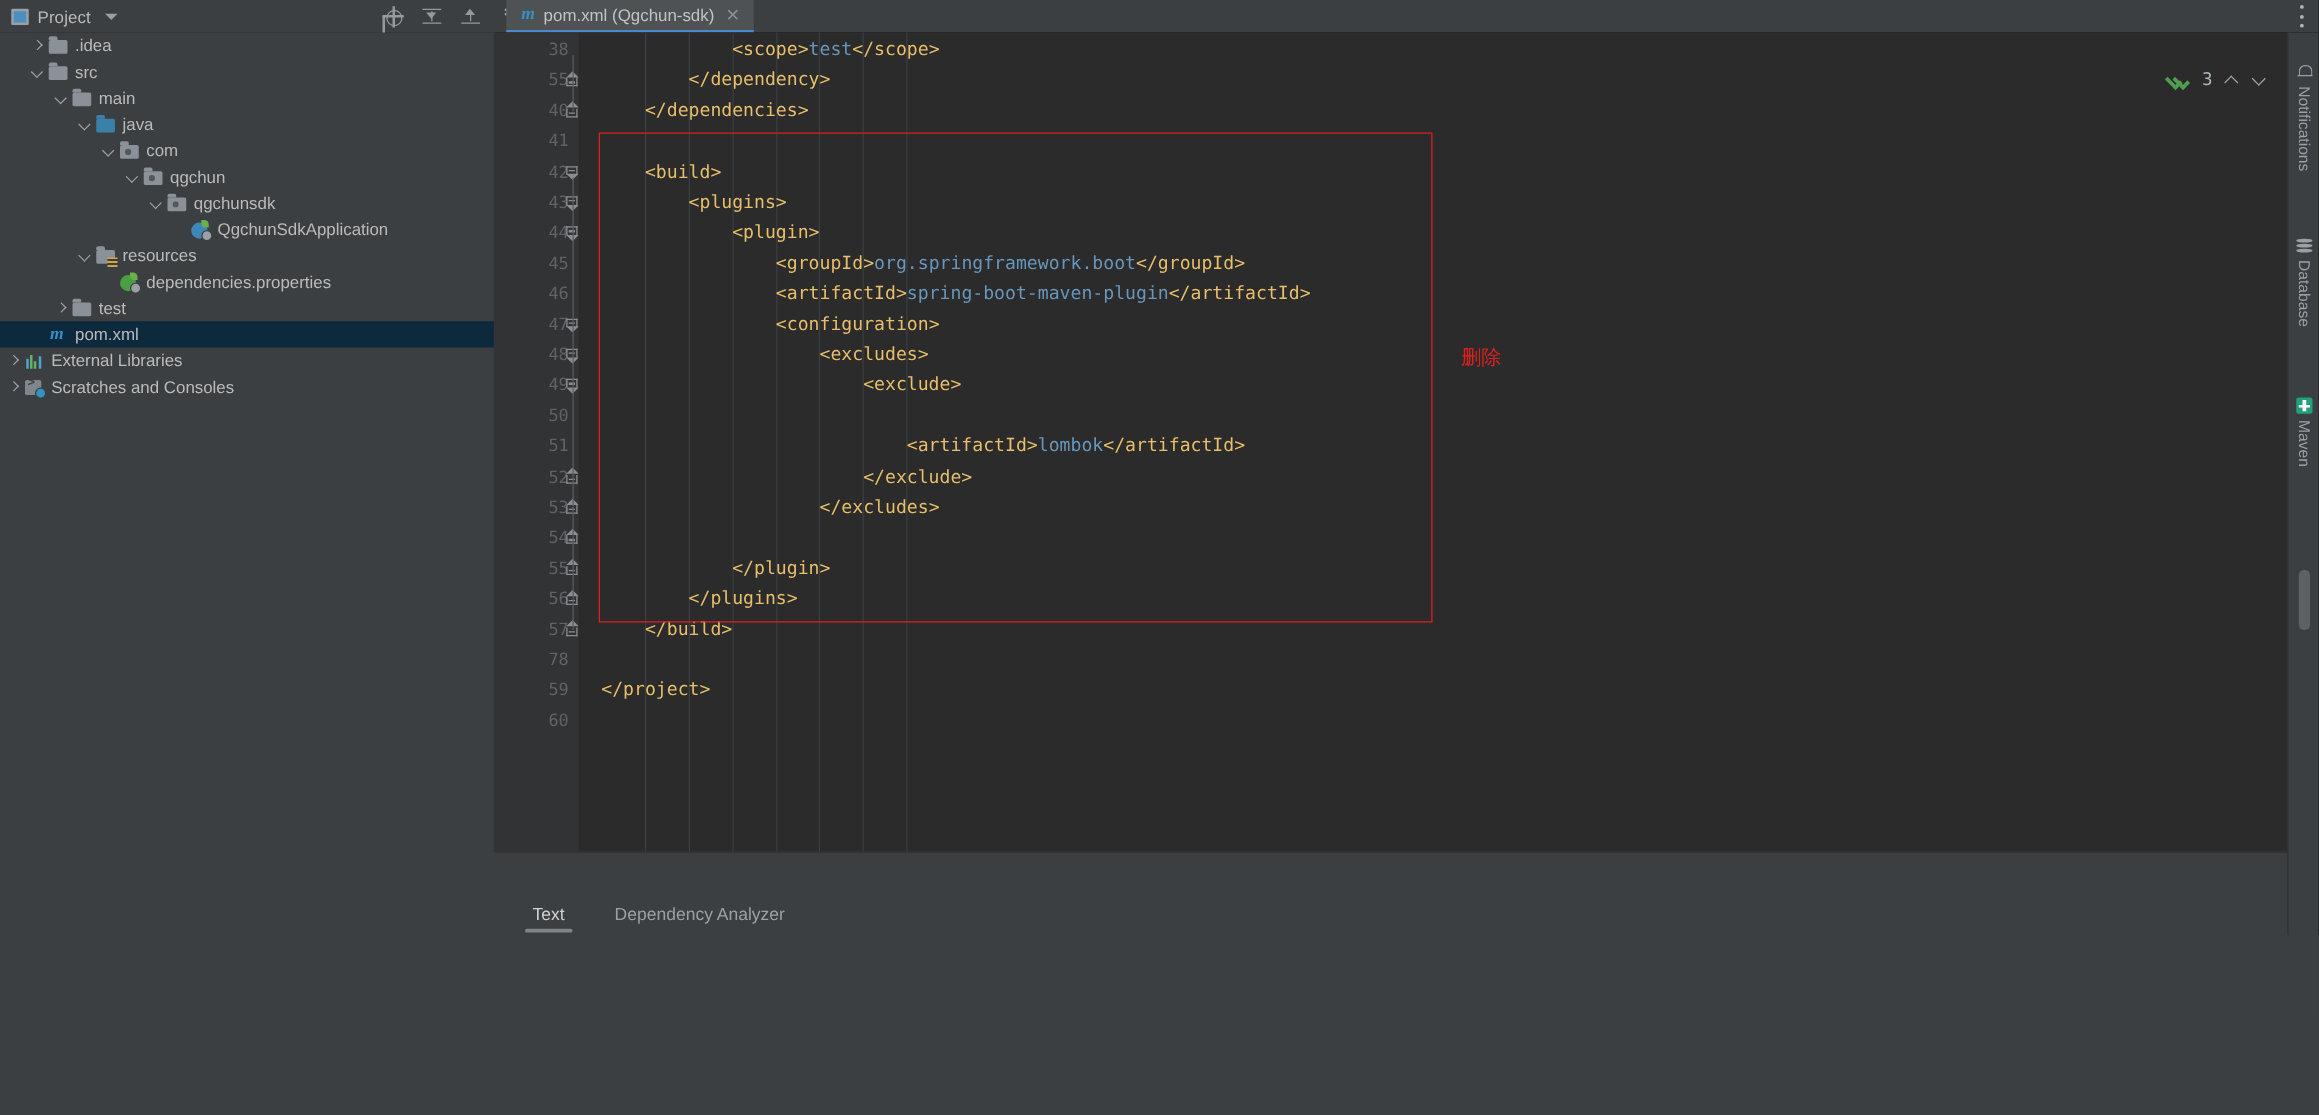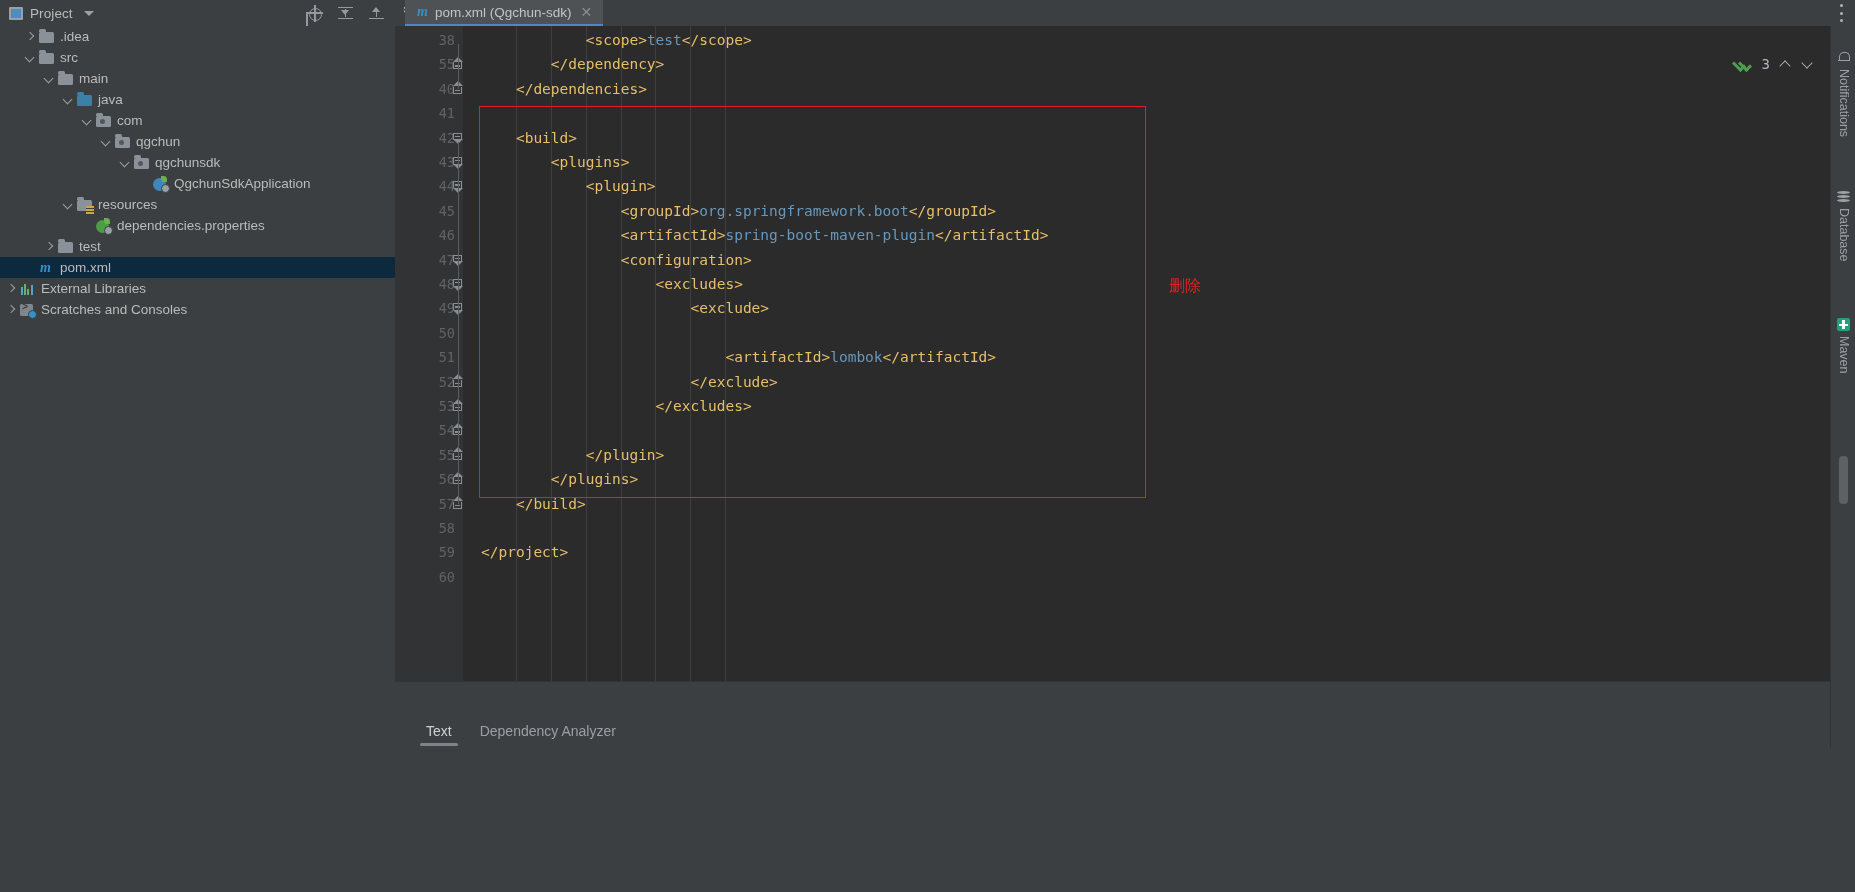--- a/index.html
+++ b/index.html
@@ -304,21 +304,21 @@
     position: absolute; left: 8px; bottom: 20px; width: 9px; height: 48px;
     background: #5d6164; border-radius: 4px;
   }
 
   
   .bottombar {
     position: absolute; left: 396px; right: 25px; bottom: 0; height: 66px;
     background: #3c3f41;
   }
   .btabs {
-    position: absolute; left: 0; bottom: 0; height: 40px; display: flex; align-items: flex-end; gap: 0;
+    position: absolute; left: 0; bottom: 0; height: 40px; display: flex; align-items: flex-end; gap: 12px;
     padding-left: 16px;
   }
   .btab {
     padding: 0 14px; height: 34px; display: flex; align-items: center;
     color: #9aa0a6; font-size: 14px; position: relative;
   }
   .btab.active { color: #d0d0d0; }
   .btab.active::after {
     content: ''; position: absolute; left: 8px; right: 8px; bottom: 2px; height: 3px;
     background: #7d8387; border-radius: 2px;
@@ -569,21 +569,21 @@
           <span class="mk"></span>
         </div>
         <div class="ln" style="top: 441.2px;">56</div>
         <div class="fold up" style="top: 441.2px;">
           <span class="mk"></span>
         </div>
         <div class="ln" style="top: 465.6px;">57</div>
         <div class="fold up" style="top: 465.6px;">
           <span class="mk"></span>
         </div>
-        <div class="ln" style="top: 490px;">58</div>
+        <div class="ln" style="top: 490px;">78</div>
         <div class="ln" style="top: 514.4px;">59</div>
         <div class="ln" style="top: 538.8px;">60</div>
         <div class="foldline" style="top: 18px; height: 44.8px;"></div>
         <div class="foldline" style="top: 115.6px; height: 362px;"></div>
       </div>
     <div class="vstrip"></div>
     <div class="codearea" id="codearea">
         <div class="indent-guide" style="left: 52.88px; height: 100%;"></div>
         <div class="indent-guide" style="left: 87.76px; height: 100%;"></div>
         <div class="indent-guide" style="left: 122.64px; height: 100%;"></div>

